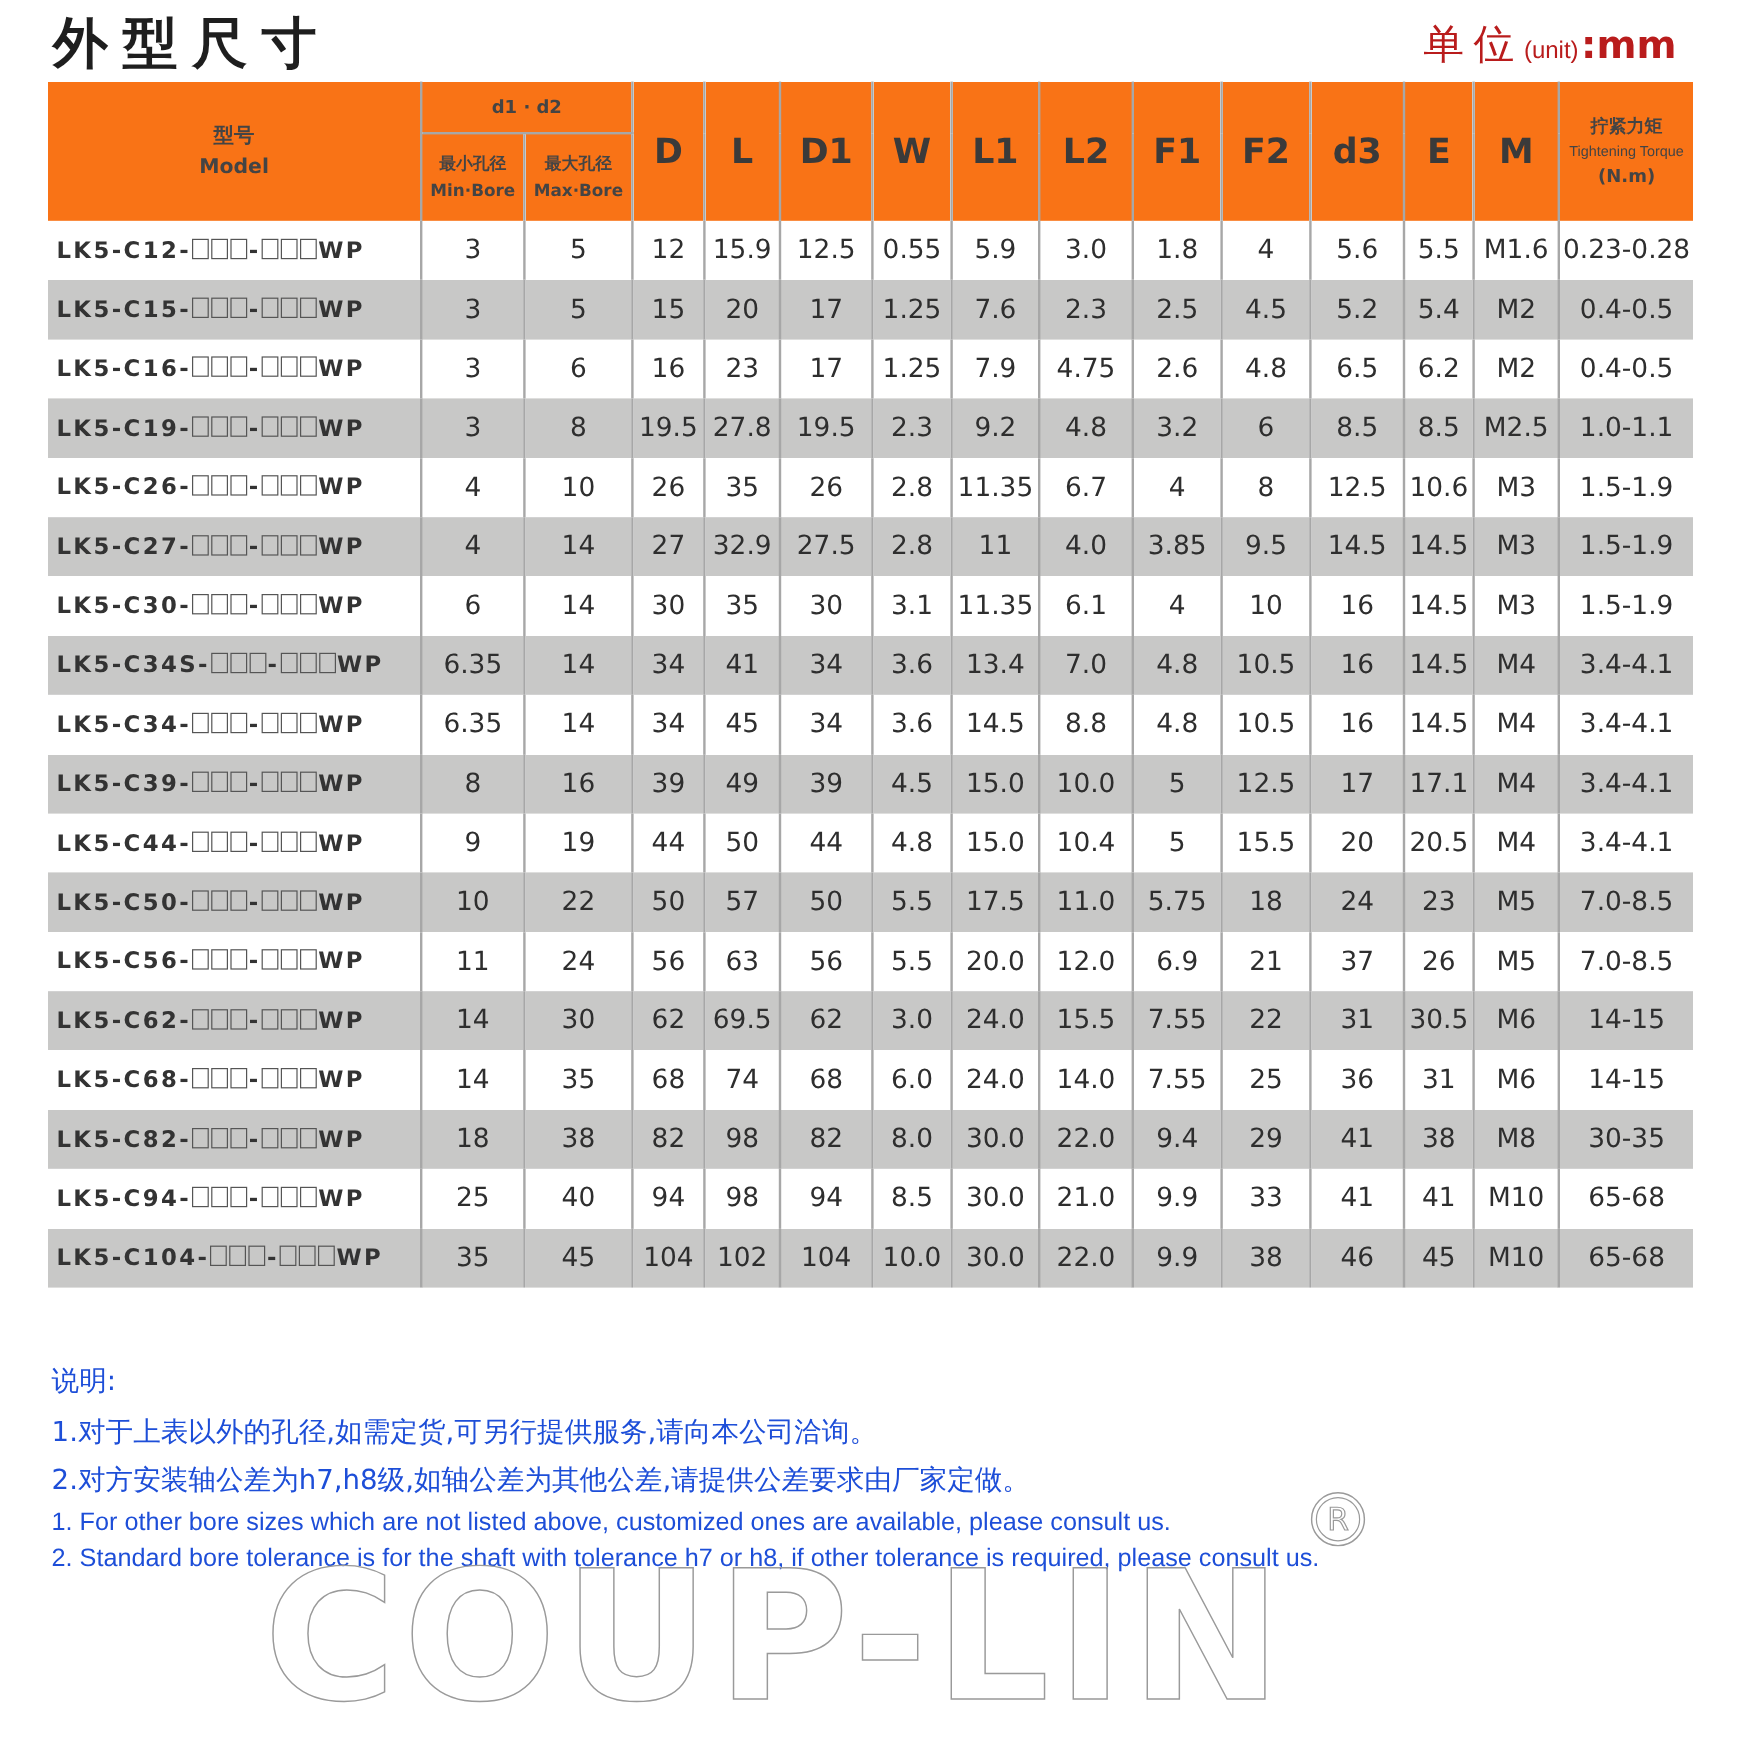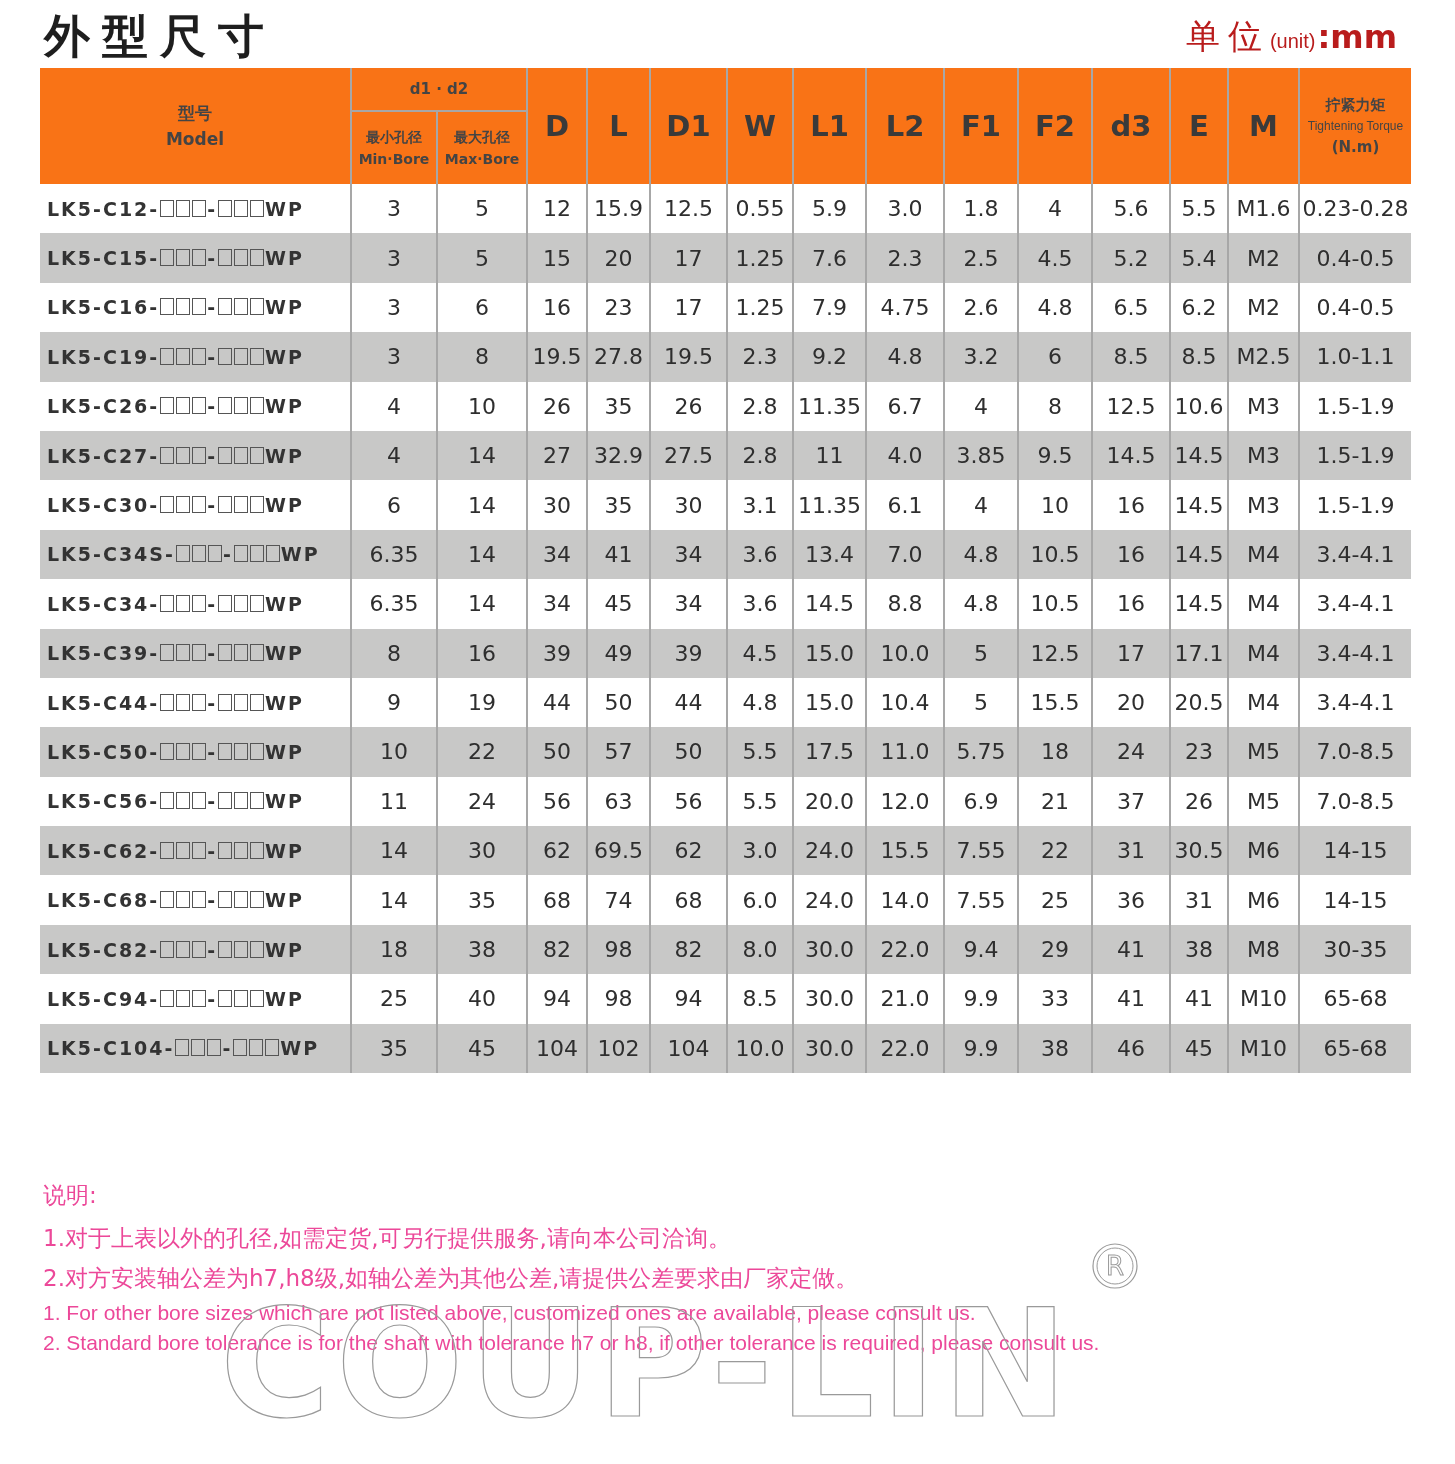--- a/index.html
+++ b/index.html
@@ -25,21 +25,21 @@
   .th-dim { font-family: "DejaVu Sans", sans-serif; font-size: 29px; font-weight: bold; color: #3a3a3a; }
   .th-torque { font-size: 15px; font-weight: bold; line-height: 26px; color: #444; }
   .th-torque .en { font-size: 12px; font-weight: normal; font-family: "Liberation Sans", sans-serif; display: block; line-height: 16px; }
 
   tbody td { height: 49.4px; font-family: "DejaVu Sans", sans-serif; font-size: 22px; color: #2e2e2e; }
   tbody tr:nth-child(even) td { background: #c8c8c7; }
   tbody tr:nth-child(odd) td { background: #ffffff; }
   tbody td.model { text-align: left; padding-left: 7px; font-size: 19px; font-weight: bold; letter-spacing: 2px; color: #333; }
   tbody td.model .box { display: inline-block; width: 12px; height: 15px; border: 1px solid #555; margin: 0 1px; vertical-align: -1px; }
 
-  .notes { position: absolute; left: 43px; top: 1180px; color: #ec4899; }
+  .notes { position: absolute; left: 43px; top: 1136px; color: #1d4ed8; }
   .notes .cn-head { font-size: 23px; margin: 0 0 8px 0; line-height: 30px; }
   .notes .cn-line { font-size: 23px; line-height: 40px; }
   .notes .en-head { font-family: "Liberation Sans", sans-serif; font-size: 21px; margin-top: 6px; line-height: 30px; }
   .notes .en-line { font-family: "Liberation Sans", sans-serif; font-size: 21px; line-height: 30px; }
 
   .watermark { position: absolute; left: 220px; top: 1268px; width: 860px; height: 160px; pointer-events: none; }
   .watermark-text { font-family: "DejaVu Sans", sans-serif; font-size: 150px; font-weight: bold; fill: none; stroke: #9a9a9a; stroke-width: 1.2; letter-spacing: 6px; }
   .reg { position: absolute; left: 1091px; top: 1242px; width: 48px; height: 48px; }
 </style>
 </head>

